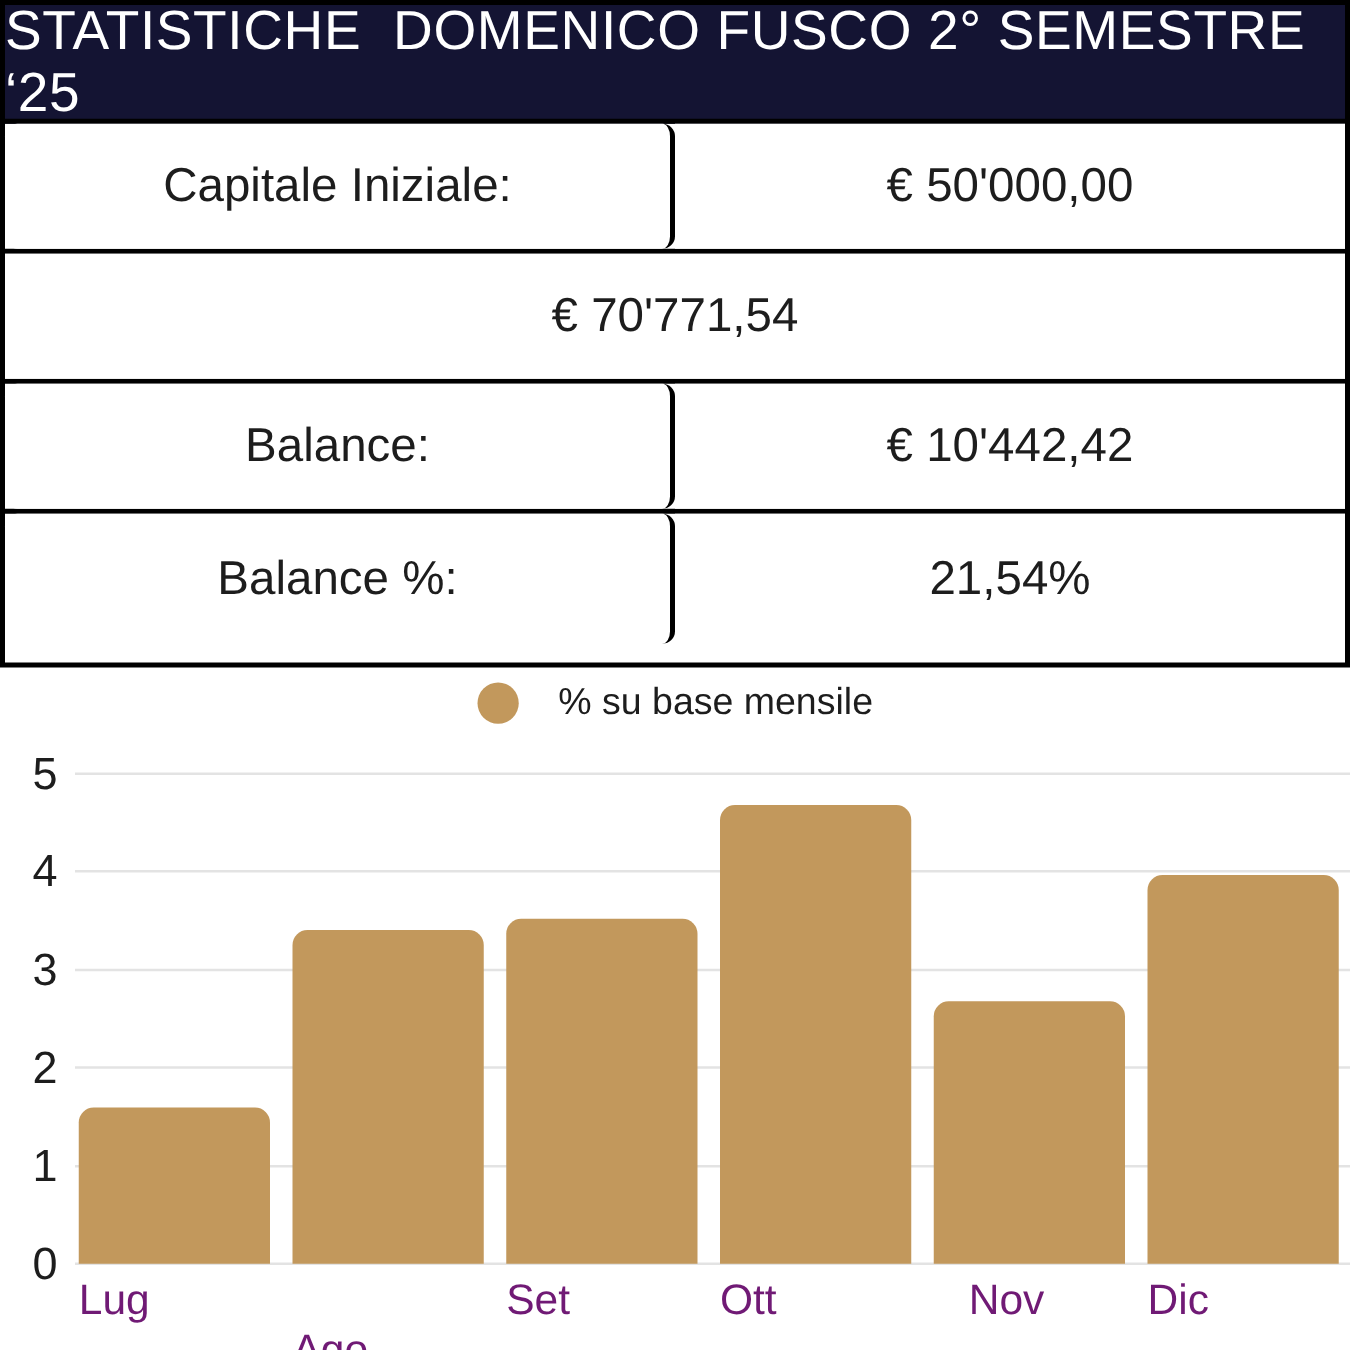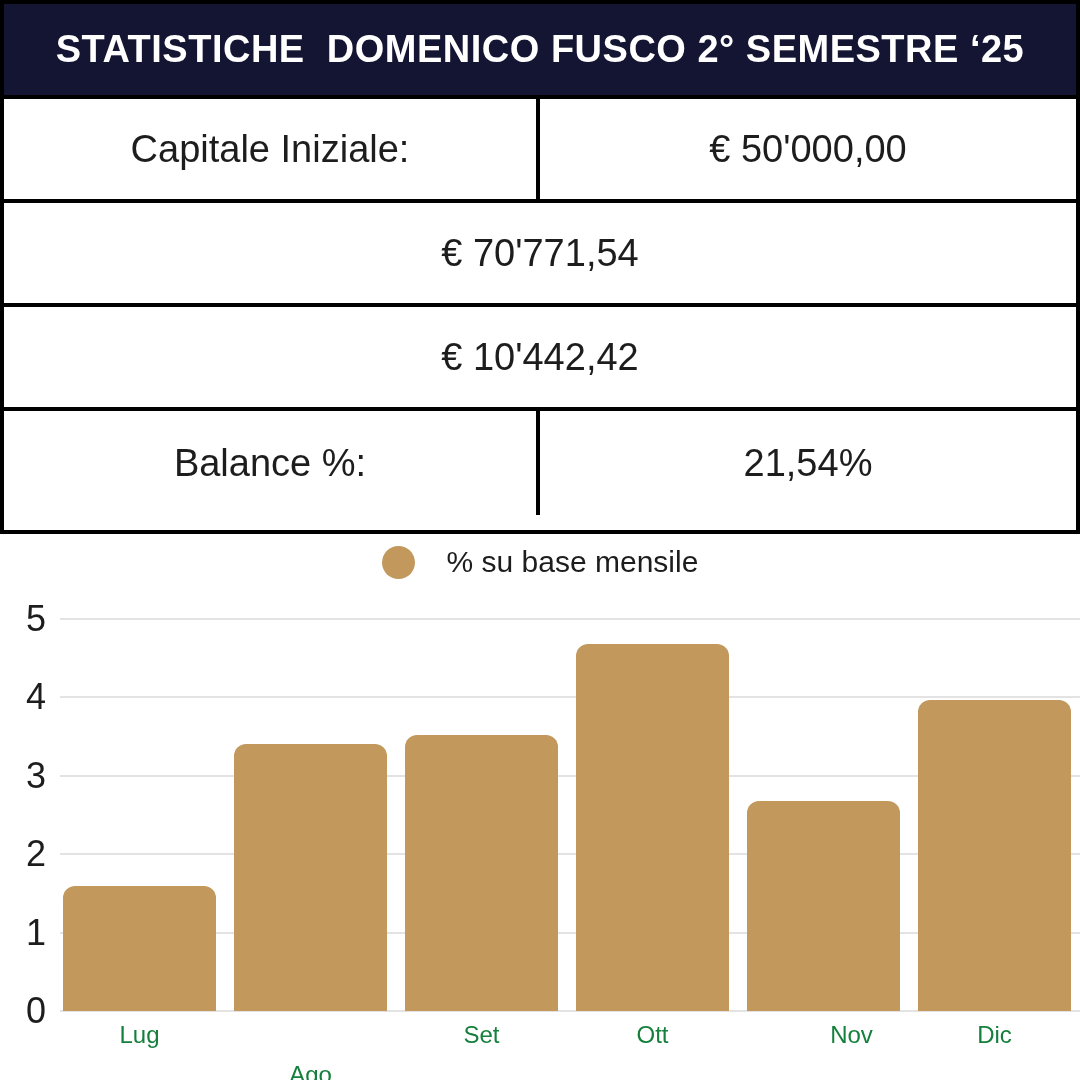--- a/index.html
+++ b/index.html
@@ -11,51 +11,51 @@
   
   .top-block{
     position:absolute;left:0;top:0;width:1080px;height:534px;
     border:4px solid #000;box-sizing:border-box;background:#fff;
   }
   .hdr{
     height:95px;display:flex;align-items:center;justify-content:center;
     border-bottom:4px solid #000;box-sizing:border-box;
   }
   .hdr-title{
-    color:#fff;font-weight:bold;font-size:38px;letter-spacing:.5px;
+    color:#fff;font-weight:normal;font-size:44px;letter-spacing:.5px;
     white-space:pre-wrap;
   }
   .trow{
     display:flex;height:104px;border-bottom:4px solid #000;box-sizing:border-box;
   }
   .trow:last-child{border-bottom:none;justify-content:center;}
   .tcell{
     display:flex;align-items:center;justify-content:center;
     font-size:38px;box-sizing:border-box;background:#fff;
   }
-  .tcell.lbl{width:536px;border-right:4px solid #000;}
+  .tcell.lbl{width:536px;border-right:4px solid #000;border-radius:10px;}
   .tcell.val{flex:1;}
   
   .legend{
     position:absolute;left:0;top:544px;width:1080px;height:36px;
     display:flex;align-items:center;justify-content:center;gap:32px;
   }
   .legend-dot{width:33px;height:33px;border-radius:50%;}
   .legend-label{font-size:30px;color:#1d1d1d;}
   
   #plot-area{position:absolute;left:60px;top:619px;width:1020px;height:392px;}
   .gridline{position:absolute;left:0;right:0;height:2px;background:#e3e3e3;}
   .bar{position:absolute;bottom:0;border-radius:12px 12px 0 0;z-index:2;}
   .ytick{
     position:absolute;left:0;width:46px;height:48px;line-height:48px;
     text-align:right;font-size:36px;color:#1d1d1d;
   }
   .xtick{
-    position:absolute;top:0;height:45px;text-align:center;
-    font-size:24px;color:#15803d;
+    position:absolute;top:0;height:45px;
+    font-size:34px;color:#701a75;
   }
   #x-axis{position:absolute;left:60px;top:1021px;width:1020px;height:45px;}
   #y-axis{position:absolute;left:0;top:0;width:60px;height:1080px;}
 </style>
 </head>
 <body>
 
 <div id="canvas">
 
   <div class="top-block">
@@ -64,20 +64,21 @@
     </div>
 
     <div class="trow">
       <div class="tcell lbl">Capitale Iniziale:</div>
       <div class="tcell val">€ 50'000,00</div>
     </div>
     <div class="trow">
       <div class="tcell val">€ 70'771,54</div>
     </div>
     <div class="trow">
+      <div class="tcell lbl">Balance:</div>
       <div class="tcell val">€ 10'442,42</div>
     </div>
     <div class="trow">
       <div class="tcell lbl">Balance %:</div>
       <div class="tcell val">21,54%</div>
     </div>
   </div>
 
   <div class="legend">
     <div class="legend-dot" style="background: rgb(194, 152, 92);"></div>

